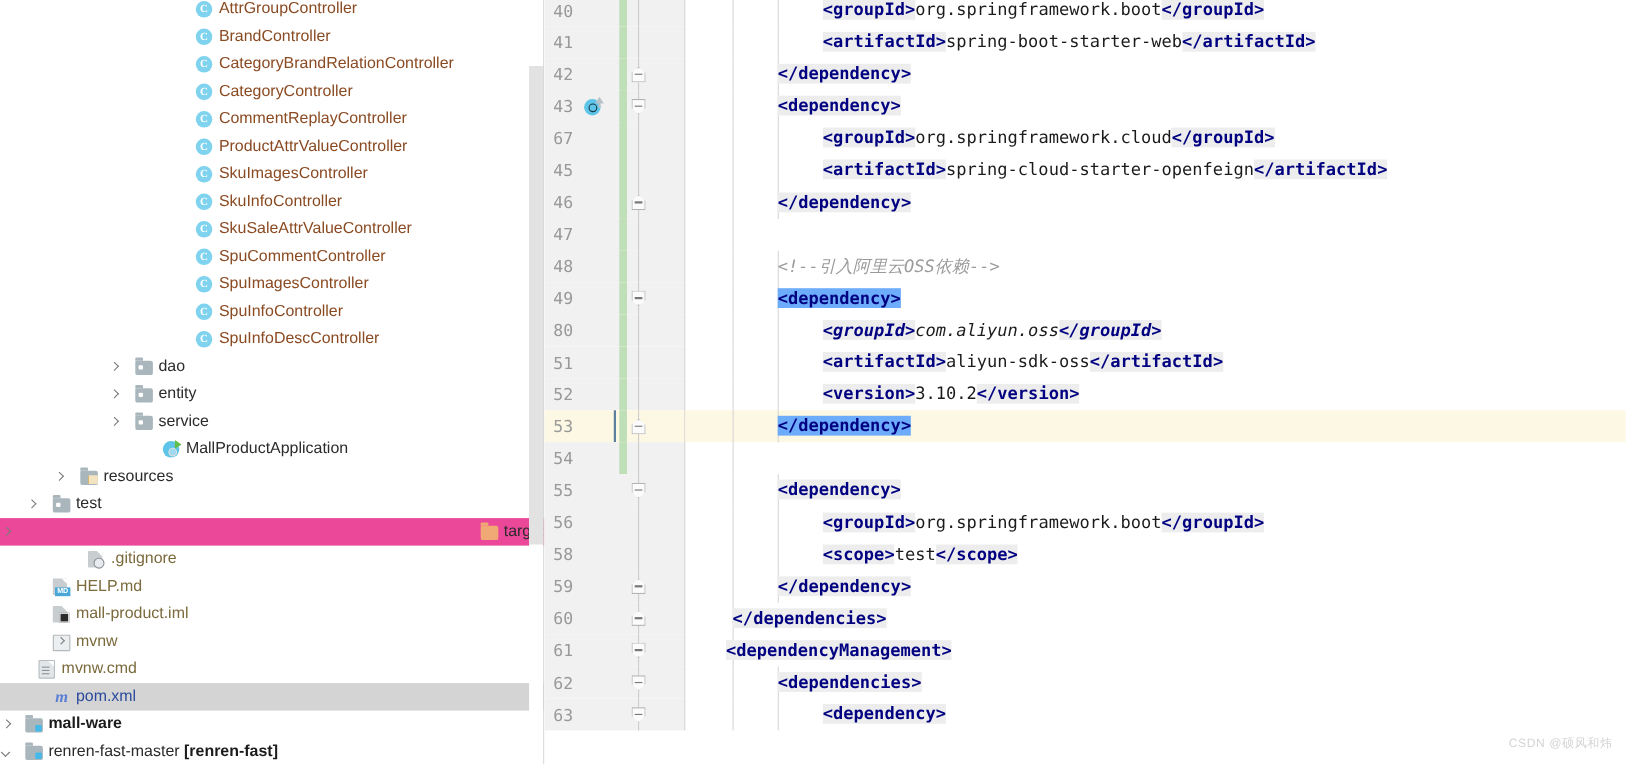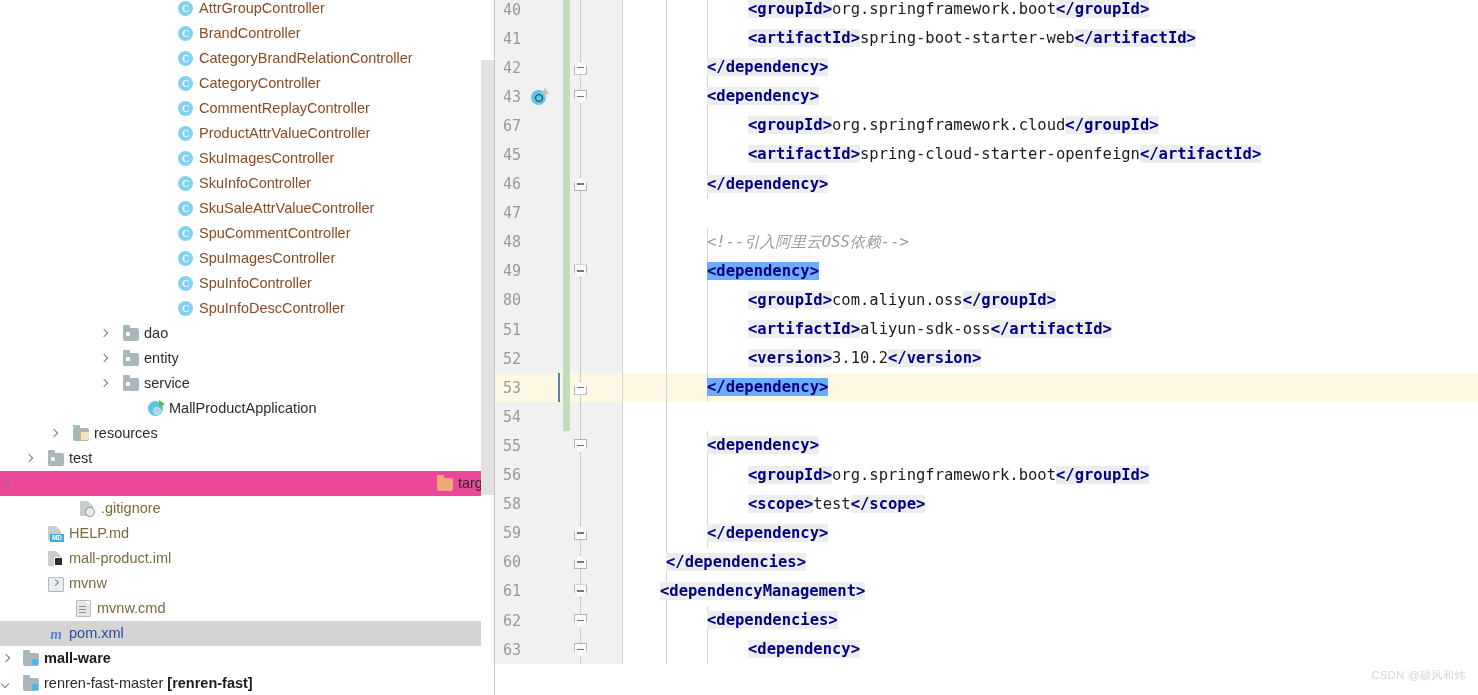--- a/index.html
+++ b/index.html
@@ -649,21 +649,21 @@
         </div>
         <div class="tree-row">
           <span style="display:inline-flex;align-items:center;margin-left:48px;">
             <span class="ico" style="display:inline-flex;align-items:center;">
               <span class="ic-sh"></span>
             </span>
             <span class="lbl file">mvnw</span>
           </span>
         </div>
         <div class="tree-row">
-          <span style="display:inline-flex;align-items:center;margin-left:76px;">
+          <span style="display:inline-flex;align-items:center;margin-left:35px;">
             <span class="ico" style="display:inline-flex;align-items:center;">
               <span class="ic-file cmd"></span>
             </span>
             <span class="lbl file">mvnw.cmd</span>
           </span>
         </div>
         <div class="tree-row sel-gray">
           <span style="display:inline-flex;align-items:center;margin-left:48px;">
             <span class="ico" style="display:inline-flex;align-items:center;">
               <span class="ic-maven">m</span>
@@ -810,21 +810,21 @@
           </div>
           <div class="code-cell"><span class="iguide" style="left:43px;"></span><span class="iguide" style="left:84px;"></span><span class="code-text" style="left:84px;"><span class="tg hl">&lt;dependency&gt;</span></span></div>
         </div>
         <div class="code-row">
           <div class="gutter">
             <span class="lineno">80</span>
             <span class="changebar"></span>
             <span class="foldline"></span>
             <span class="gutter-edge"></span>
           </div>
-          <div class="code-cell"><span class="iguide" style="left:43px;"></span><span class="iguide" style="left:84px;"></span><span class="code-text" style="left:125px;"><span class="tg">&lt;groupId&gt;</span><span class="txt">com.aliyun.oss</span><span class="tg">&lt;/groupId&gt;</span></span></div>
+          <div class="code-cell"><span class="iguide" style="left:43px;"></span><span class="iguide" style="left:84px;"></span><span class="code-text" style="left:125px;font-style:italic;"><span class="tg">&lt;groupId&gt;</span><span class="txt">com.aliyun.oss</span><span class="tg">&lt;/groupId&gt;</span></span></div>
         </div>
         <div class="code-row">
           <div class="gutter">
             <span class="lineno">51</span>
             <span class="changebar"></span>
             <span class="foldline"></span>
             <span class="gutter-edge"></span>
           </div>
           <div class="code-cell"><span class="iguide" style="left:43px;"></span><span class="iguide" style="left:84px;"></span><span class="code-text" style="left:125px;"><span class="tg">&lt;artifactId&gt;</span><span class="txt">aliyun-sdk-oss</span><span class="tg">&lt;/artifactId&gt;</span></span></div>
         </div>

